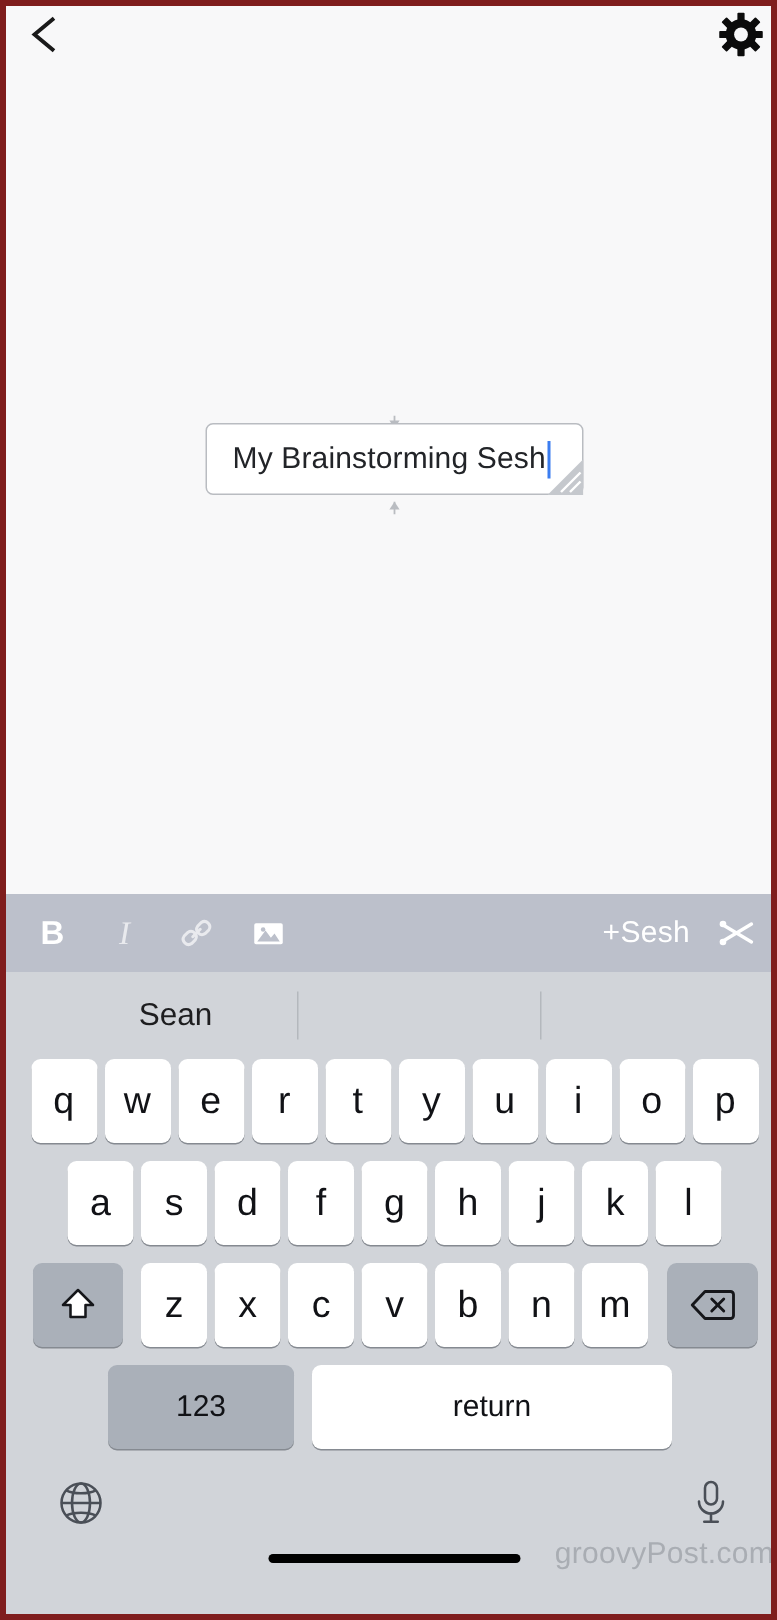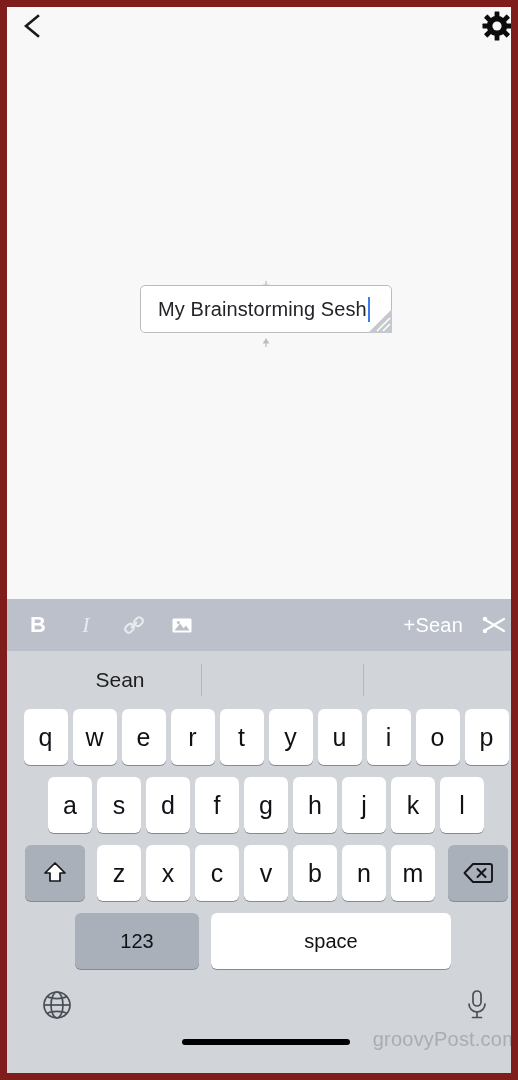--- a/index.html
+++ b/index.html
@@ -11,21 +11,21 @@
     font-family: "Liberation Sans", sans-serif;
     -webkit-font-smoothing: antialiased;
   }
   .phone {
     position: relative;
     width: 518px;
     height: 1080px;
     overflow: hidden;
     background: #f8f8f9;
     box-sizing: border-box;
-    border: 7px solid #7f1d1d;
+    border: 4px solid #7f1d1d;
   }
 
   
   .canvas {
     position: absolute;
     left: 0; top: 0;
     width: 518px;
     height: 592px;
     background: #f8f8f9;
   }
@@ -367,21 +367,21 @@
       </div>
       <div class="tb-btn">
         <svg width="24" height="24" viewBox="0 0 24 24">
           <rect x="2.5" y="5.5" width="19" height="14" rx="1.2" fill="#ffffff"></rect>
           <polygon points="4.5,17.6 10,10.4 13.6,15.2 16,12.4 19.5,17.6" fill="#bcc0cb"></polygon>
           <circle cx="8.4" cy="9.6" r="1.5" fill="#bcc0cb"></circle>
         </svg>
       </div>
     </div>
     <div class="tb-right">
-      <div class="tb-child">+Sean</div>
+      <div class="tb-child">+Sesh</div>
       <div class="tb-btn">
         <svg width="28" height="24" viewBox="0 0 28 24">
           <g stroke="#ffffff" stroke-width="2.2" stroke-linecap="round" fill="none">
             <line x1="4" y1="6" x2="24" y2="18"></line>
             <line x1="4" y1="18" x2="24" y2="6"></line>
           </g>
           <circle cx="5" cy="6" r="2.2" fill="#ffffff"></circle>
           <circle cx="5" cy="18" r="2.2" fill="#ffffff"></circle>
         </svg>
       </div>
@@ -440,21 +440,21 @@
           <g stroke="#15161a" stroke-width="1.9" stroke-linecap="round">
             <line x1="14.5" y1="7" x2="22.5" y2="15"></line>
             <line x1="22.5" y1="7" x2="14.5" y2="15"></line>
           </g>
         </svg>
       </div>
     </div>
 
     <div class="krow r4">
       <div class="key dark num">123</div>
-      <div class="key space">space</div>
+      <div class="key space">return</div>
     </div>
 
     <div class="bottomrow">
       <div class="globe-icon">
         <svg width="34" height="34" viewBox="0 0 34 34">
           <g fill="none" stroke="#4a4f57" stroke-width="1.7">
             <circle cx="17" cy="17" r="13"></circle>
             <ellipse cx="17" cy="17" rx="6" ry="13"></ellipse>
             <line x1="4" y1="17" x2="30" y2="17"></line>
             <path d="M7.2 8.6 C11.5 11.2 22.5 11.2 26.8 8.6"></path>

